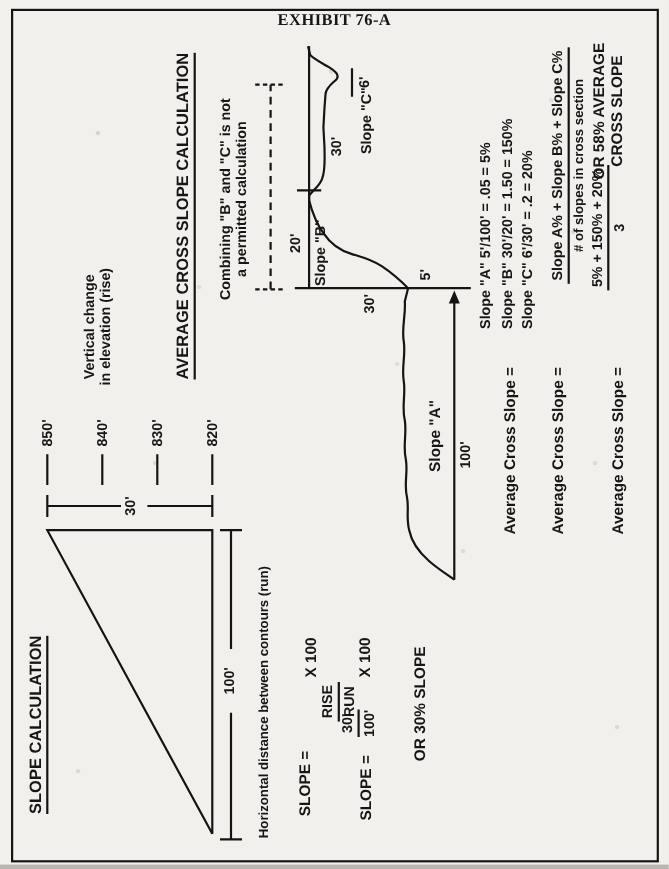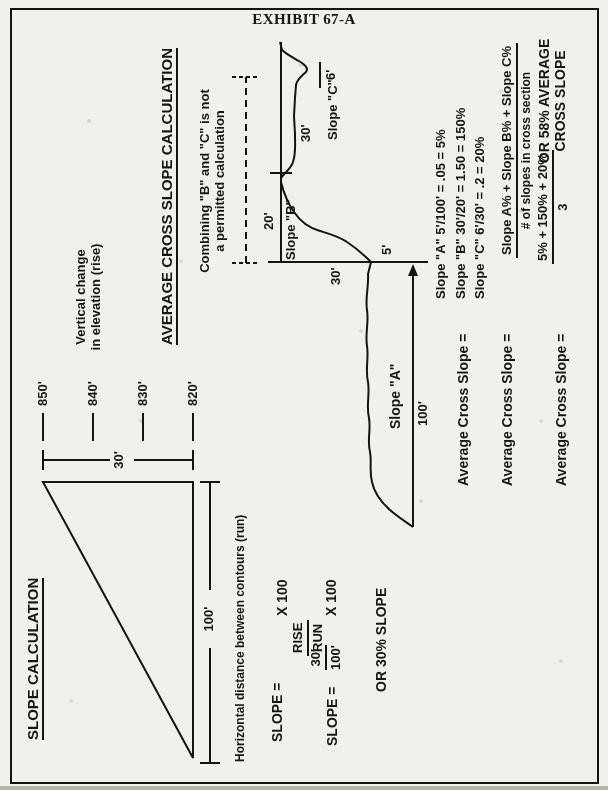--- a/index.html
+++ b/index.html
@@ -27,21 +27,21 @@
     420px 500px 0 1px rgba(80,78,74,.13),240px 640px 0 1px rgba(80,78,74,.16),
     70px 700px 0 1px rgba(80,78,74,.14),560px 660px 0 1px rgba(80,78,74,.15),
     360px 330px 0 1px rgba(80,78,74,.12),500px 90px 0 1px rgba(80,78,74,.12),
     180px 260px 0 1px rgba(80,78,74,.12),540px 420px 0 1px rgba(80,78,74,.14);}
 </style>
 </head>
 <body>
 
 <div class="page">
   <div class="frame"></div>
-  <div class="stamp">EXHIBIT 67-A</div>
+  <div class="stamp">EXHIBIT 76-A</div>
 
   <div class="rot">
 
     <svg width="770" height="584" viewBox="0 0 770 584">
       <g stroke="#141414" stroke-width="2" fill="none">
 
         <path d="M24,181 L300,181 L300,31 Z"></path>
 
         <path d="M341,31 h28"></path>
         <path d="M341,81 h28"></path>

